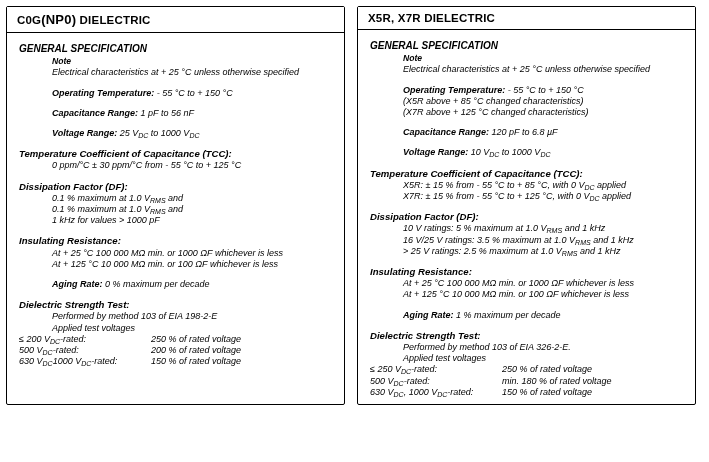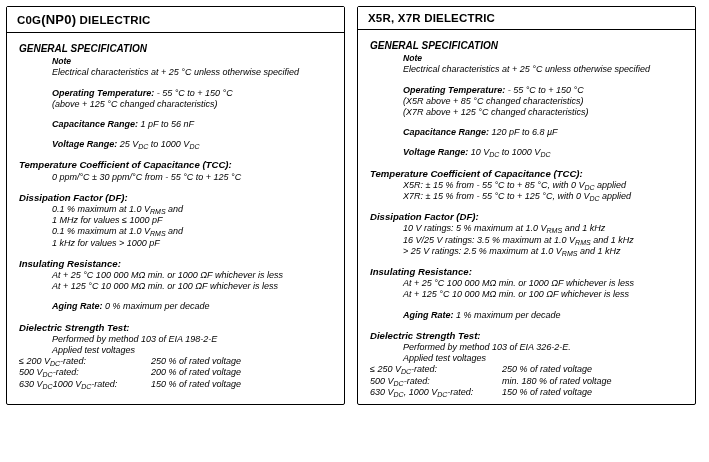--- a/index.html
+++ b/index.html
@@ -111,40 +111,38 @@
     <div class="panel-body">
 
       <div class="block">
         <span class="ttl-gs">GENERAL SPECIFICATION</span>
         <span class="note">Note</span>
         <span class="line">Electrical characteristics at + 25 °C unless otherwise specified</span>
       </div>
 
       <div class="block">
         <span class="line"><span class="inline-title">Operating Temperature:</span><span> - 55 °C to + 150 °C</span></span>
-        <span class="line">(above + 125 °C changed characteristics)</span>
       </div>
 
       <div class="block">
         <span class="line"><span class="inline-title">Capacitance Range:</span><span> 1 pF to 56 nF</span></span>
       </div>
 
       <div class="block">
         <span class="line"><span class="inline-title">Voltage Range:</span> 25 V<sub>DC</sub> to 1000 V<sub>DC</sub></span>
       </div>
 
       <div class="block">
         <span class="ttl">Temperature Coefficient of Capacitance (TCC):</span>
         <span class="line">0 ppm/°C ± 30 ppm/°C from - 55 °C to + 125 °C</span>
       </div>
 
       <div class="block">
         <span class="ttl">Dissipation Factor (DF):</span>
         <span class="line">0.1 % maximum at 1.0 V<sub>RMS</sub> and</span>
-        <span class="line">1 MHz for values ≤ 1000 pF</span>
         <span class="line">0.1 % maximum at 1.0 V<sub>RMS</sub> and</span>
         <span class="line">1 kHz for values &gt; 1000 pF</span>
       </div>
 
       <div class="block">
         <span class="ttl">Insulating Resistance:</span>
         <span class="line">At + 25 °C 100 000 MΩ min. or 1000 ΩF whichever is less</span>
         <span class="line">At + 125 °C 10 000 MΩ min. or 100 ΩF whichever is less</span>
       </div>
 

